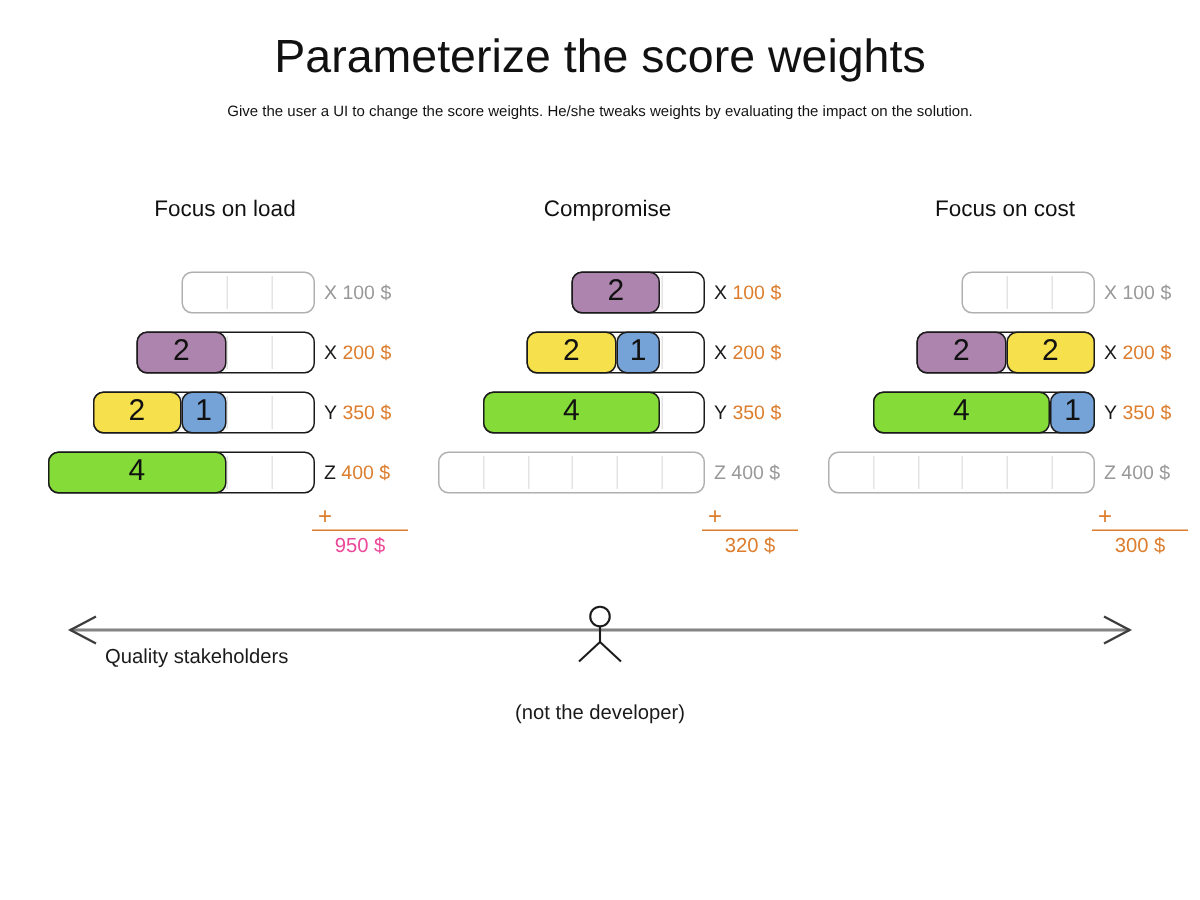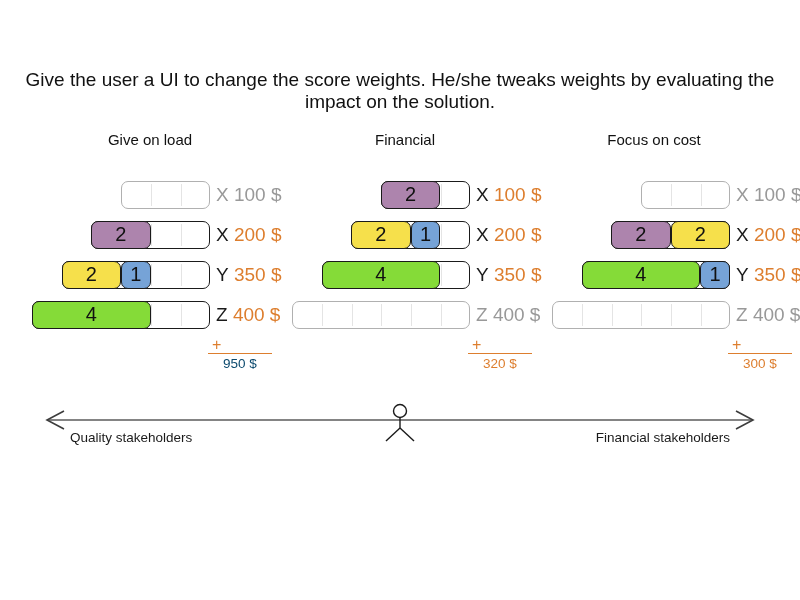--- a/index.html
+++ b/index.html
@@ -15,21 +15,21 @@
     position: absolute;
     top: 20px; left: 0; width: 800px;
     text-align: center;
     font-size: 31px;
     color: #111111;
   }
   .subtitle {
     position: absolute;
     top: 69px; left: 0; width: 800px;
     text-align: center;
-    font-size: 19px;
+    font-size: 10px;
     color: #111111;
   }
   .panel-title {
     position: absolute;
     width: 220px;
     text-align: center;
     font-size: 15px;
     color: #111111;
   }
   .row-container {
@@ -55,21 +55,21 @@
     border-radius: 7px;
     text-align: center;
     font-size: 20px;
     line-height: 25px;
     color: #111111;
   }
   .row-label {
     position: absolute;
     height: 28px;
     line-height: 28px;
-    font-size: 19px;
+    font-size: 13px;
     white-space: nowrap;
   }
   .sum-plus {
     position: absolute;
     font-size: 16px;
     line-height: 16px;
   }
   .sum-line {
     position: absolute;
     height: 0;
@@ -98,24 +98,25 @@
   }
   .user-label { top: 450px; }
   .user-sublabel { top: 467px; }
   svg.axis-svg { position: absolute; top: 0; left: 0; }
 </style>
 </head>
 <body>
 
 <div class="slide">
 
+  <div class="title">Parameterize the score weights</div>
   <div class="subtitle">Give the user a UI to change the score weights. He/she tweaks weights by evaluating the impact on the solution.</div>
 
   <div id="panels">
-      <div class="panel-title" style="left: 40px; top: 131px;">Give on load</div>
+      <div class="panel-title" style="left: 40px; top: 131px;">Focus on load</div>
       <div class="row-container empty" style="left: 120.9px; top: 181px; width: 89.1px;">
         <div class="unit-divider" style="left: 29.2px;"></div>
         <div class="unit-divider" style="left: 58.9px;"></div>
       </div>
       <div class="row-label" style="left: 216px; top: 181px;"><span style="color: rgb(153, 153, 153);">X</span><span style="color: rgb(153, 153, 153);">&nbsp;100 $</span></div>
       <div class="row-container active" style="left: 91.2px; top: 221px; width: 118.8px;">
         <div class="unit-divider" style="left: 29.2px;"></div>
         <div class="unit-divider" style="left: 58.9px;"></div>
         <div class="unit-divider" style="left: 88.6px;"></div>
       </div>
@@ -134,22 +135,22 @@
         <div class="unit-divider" style="left: 29.2px;"></div>
         <div class="unit-divider" style="left: 58.9px;"></div>
         <div class="unit-divider" style="left: 88.6px;"></div>
         <div class="unit-divider" style="left: 118.3px;"></div>
         <div class="unit-divider" style="left: 148px;"></div>
       </div>
       <div class="weight-block" style="left: 31.8px; top: 301px; width: 118.8px; background: rgb(133, 219, 56);">4</div>
       <div class="row-label" style="left: 216px; top: 301px;"><span style="color: rgb(26, 26, 26);">Z</span><span style="color: rgb(221, 126, 46);">&nbsp;400 $</span></div>
       <div class="sum-plus" style="left: 212px; top: 337px; color: rgb(221, 126, 46);">+</div>
       <div class="sum-line" style="left: 208px; top: 353px; width: 64px; border-top-color: rgb(221, 126, 46);"></div>
-      <div class="sum-value" style="left: 208px; top: 356px; color: #0c4a6e;">950 $</div>
-      <div class="panel-title" style="left: 295px; top: 131px;">Financial</div>
+      <div class="sum-value" style="left: 208px; top: 356px; color: #ec4899;">950 $</div>
+      <div class="panel-title" style="left: 295px; top: 131px;">Compromise</div>
       <div class="row-container active" style="left: 380.9px; top: 181px; width: 89.1px;">
         <div class="unit-divider" style="left: 29.2px;"></div>
         <div class="unit-divider" style="left: 58.9px;"></div>
       </div>
       <div class="weight-block" style="left: 380.9px; top: 181px; width: 59.4px; background: rgb(173, 132, 173);">2</div>
       <div class="row-label" style="left: 476px; top: 181px;"><span style="color: rgb(26, 26, 26);">X</span><span style="color: rgb(221, 126, 46);">&nbsp;100 $</span></div>
       <div class="row-container active" style="left: 351.2px; top: 221px; width: 118.8px;">
         <div class="unit-divider" style="left: 29.2px;"></div>
         <div class="unit-divider" style="left: 58.9px;"></div>
         <div class="unit-divider" style="left: 88.6px;"></div>
@@ -169,21 +170,21 @@
         <div class="unit-divider" style="left: 29.2px;"></div>
         <div class="unit-divider" style="left: 58.9px;"></div>
         <div class="unit-divider" style="left: 88.6px;"></div>
         <div class="unit-divider" style="left: 118.3px;"></div>
         <div class="unit-divider" style="left: 148px;"></div>
       </div>
       <div class="row-label" style="left: 476px; top: 301px;"><span style="color: rgb(153, 153, 153);">Z</span><span style="color: rgb(153, 153, 153);">&nbsp;400 $</span></div>
       <div class="sum-plus" style="left: 472px; top: 337px; color: rgb(221, 126, 46);">+</div>
       <div class="sum-line" style="left: 468px; top: 353px; width: 64px; border-top-color: rgb(221, 126, 46);"></div>
       <div class="sum-value" style="left: 468px; top: 356px; color: rgb(221, 126, 46);">320 $</div>
-      <div class="panel-title" style="left: 544px; top: 131px;">Focus on cost</div>
+      <div class="panel-title" style="left: 560px; top: 131px;">Focus on cost</div>
       <div class="row-container empty" style="left: 640.9px; top: 181px; width: 89.1px;">
         <div class="unit-divider" style="left: 29.2px;"></div>
         <div class="unit-divider" style="left: 58.9px;"></div>
       </div>
       <div class="row-label" style="left: 736px; top: 181px;"><span style="color: rgb(153, 153, 153);">X</span><span style="color: rgb(153, 153, 153);">&nbsp;100 $</span></div>
       <div class="row-container active" style="left: 611.2px; top: 221px; width: 118.8px;">
         <div class="unit-divider" style="left: 29.2px;"></div>
         <div class="unit-divider" style="left: 58.9px;"></div>
         <div class="unit-divider" style="left: 88.6px;"></div>
       </div>
@@ -218,15 +219,15 @@
     <polyline points="736,411 753,420 736,429" fill="none" stroke="#3c3c3c" stroke-width="1.6"></polyline>
     <g>
       <circle cx="400" cy="411" r="6.5" fill="#ffffff" stroke="#1a1a1a" stroke-width="1.4"></circle>
       <line x1="400" y1="417.5" x2="400" y2="428" stroke="#1a1a1a" stroke-width="1.4"></line>
       <line x1="400" y1="428" x2="386" y2="441" stroke="#1a1a1a" stroke-width="1.4"></line>
       <line x1="400" y1="428" x2="414" y2="441" stroke="#1a1a1a" stroke-width="1.4"></line>
     </g>
   </svg>
 
   <div class="axis-label left">Quality stakeholders</div>
-  <div class="axis-label right">Financial stakeholders</div>
+  <div class="user-sublabel">(not the developer)</div>
 
 </div>
 
 </body></html>

